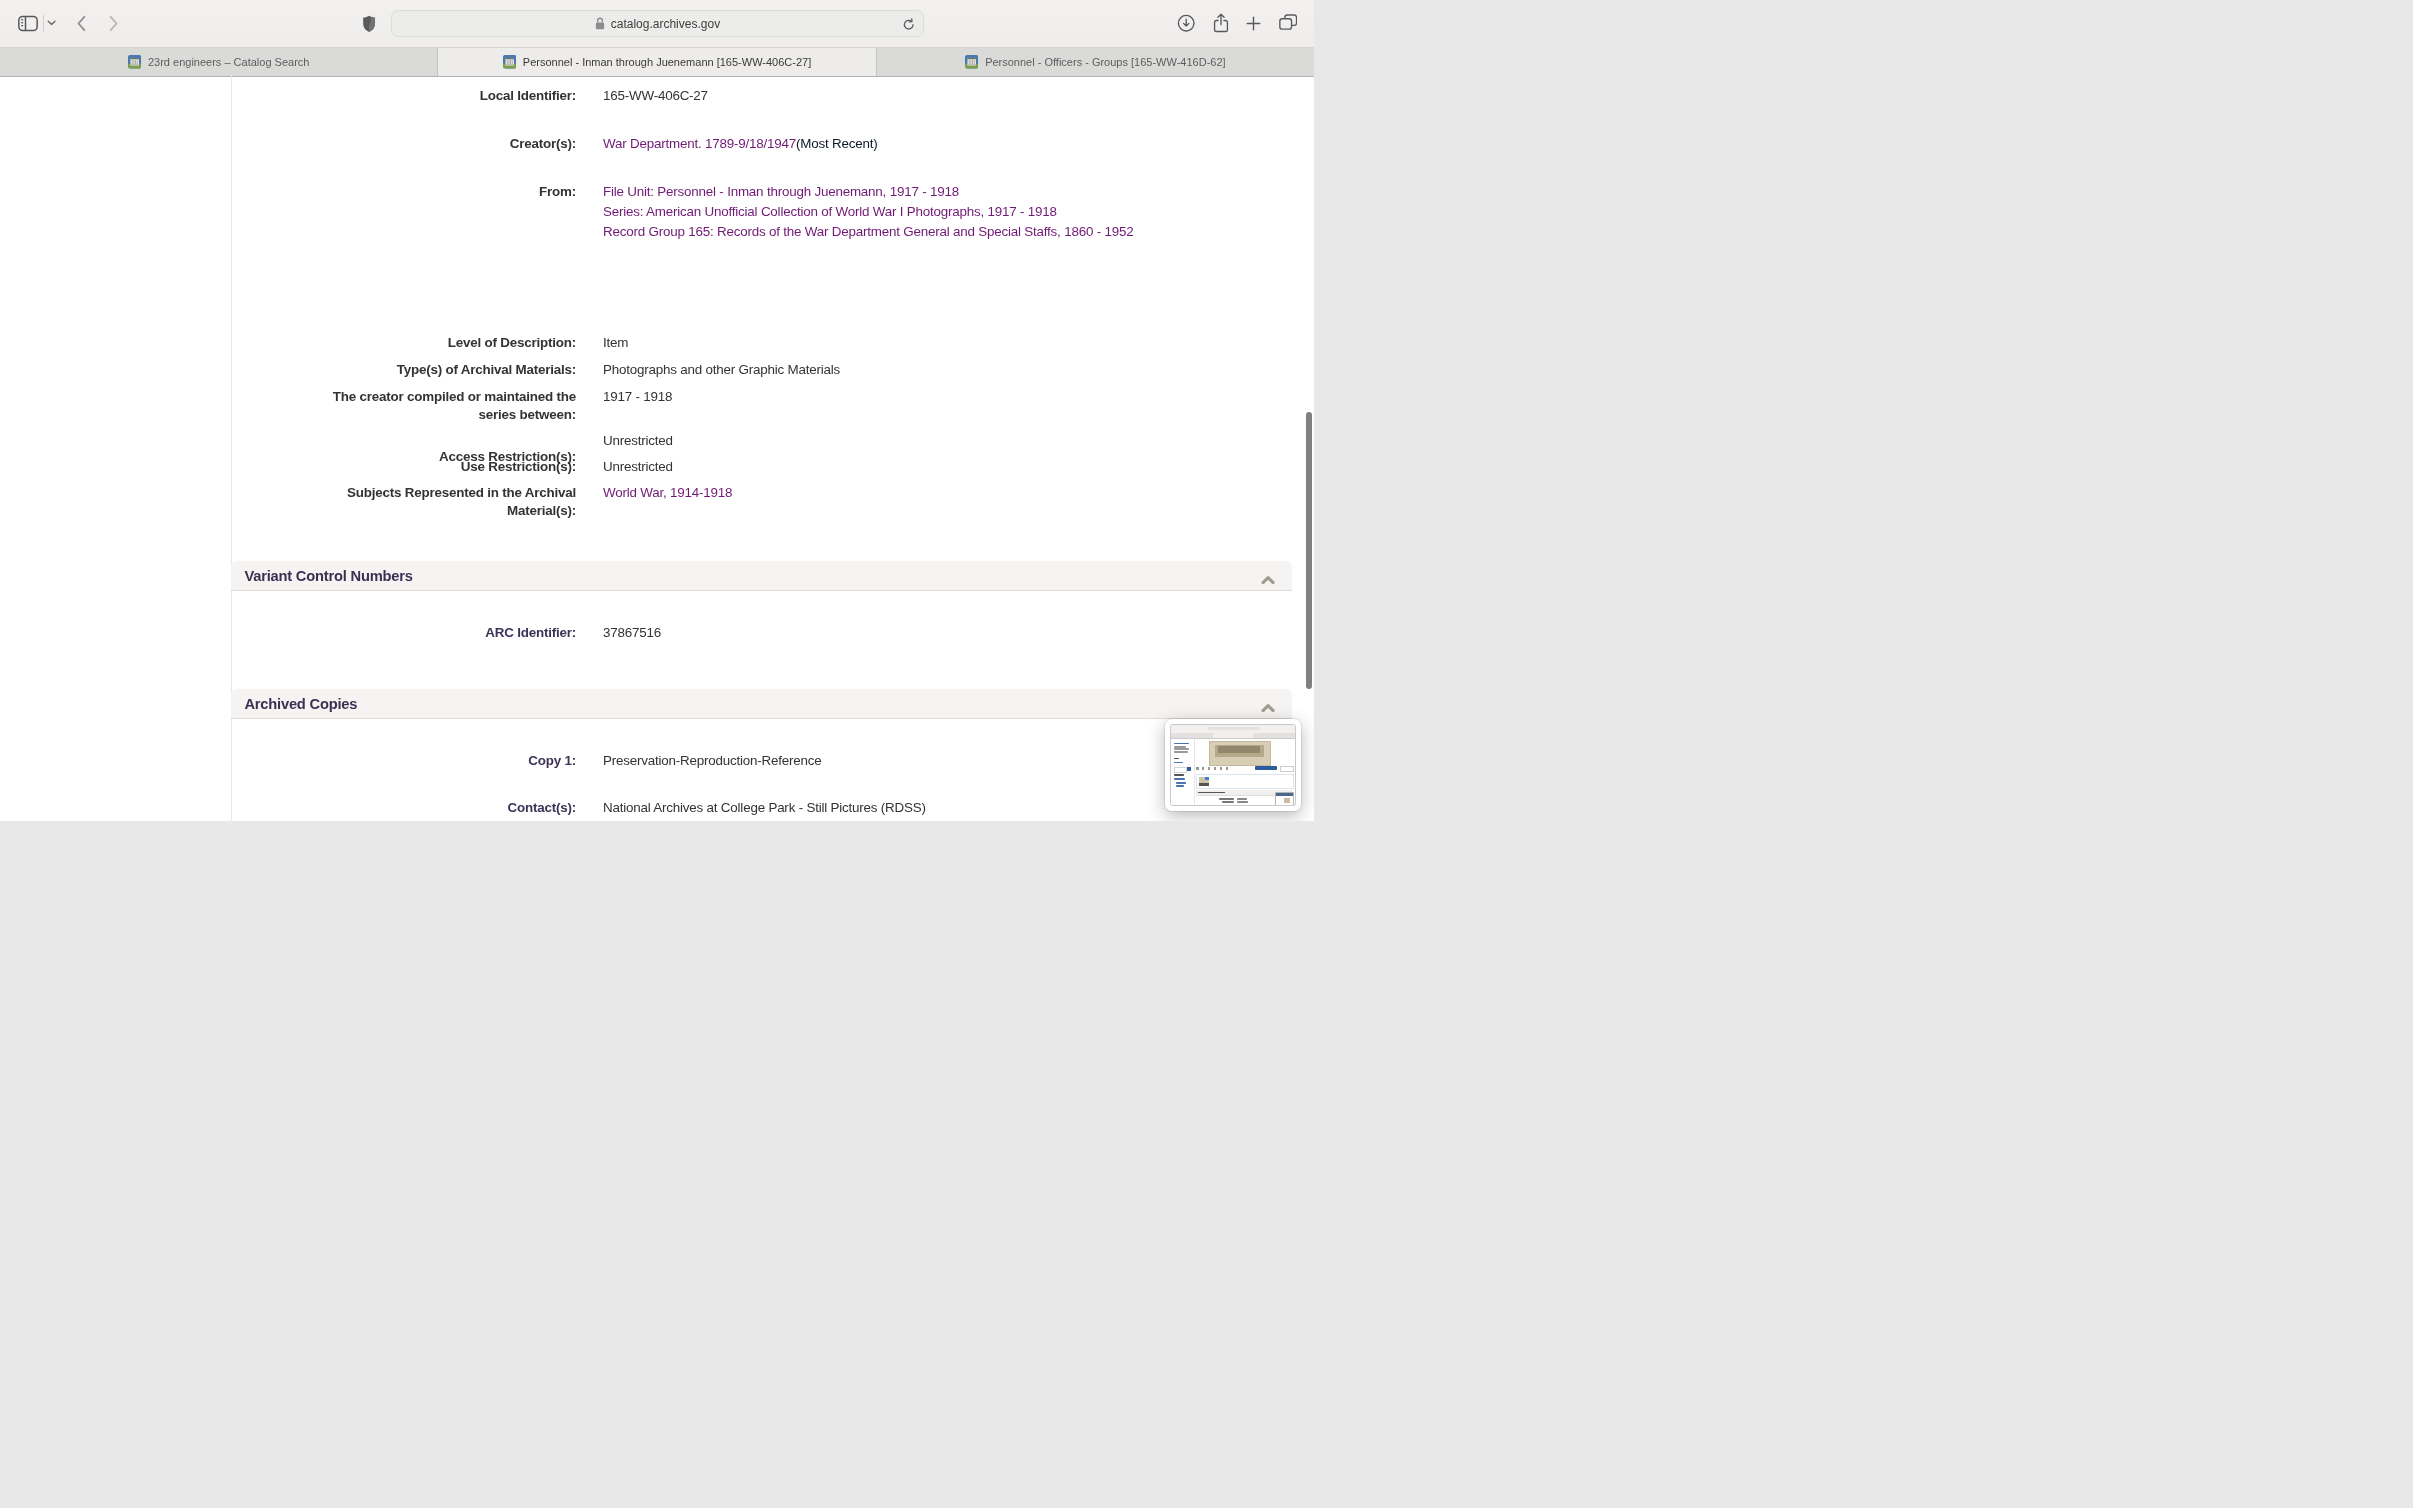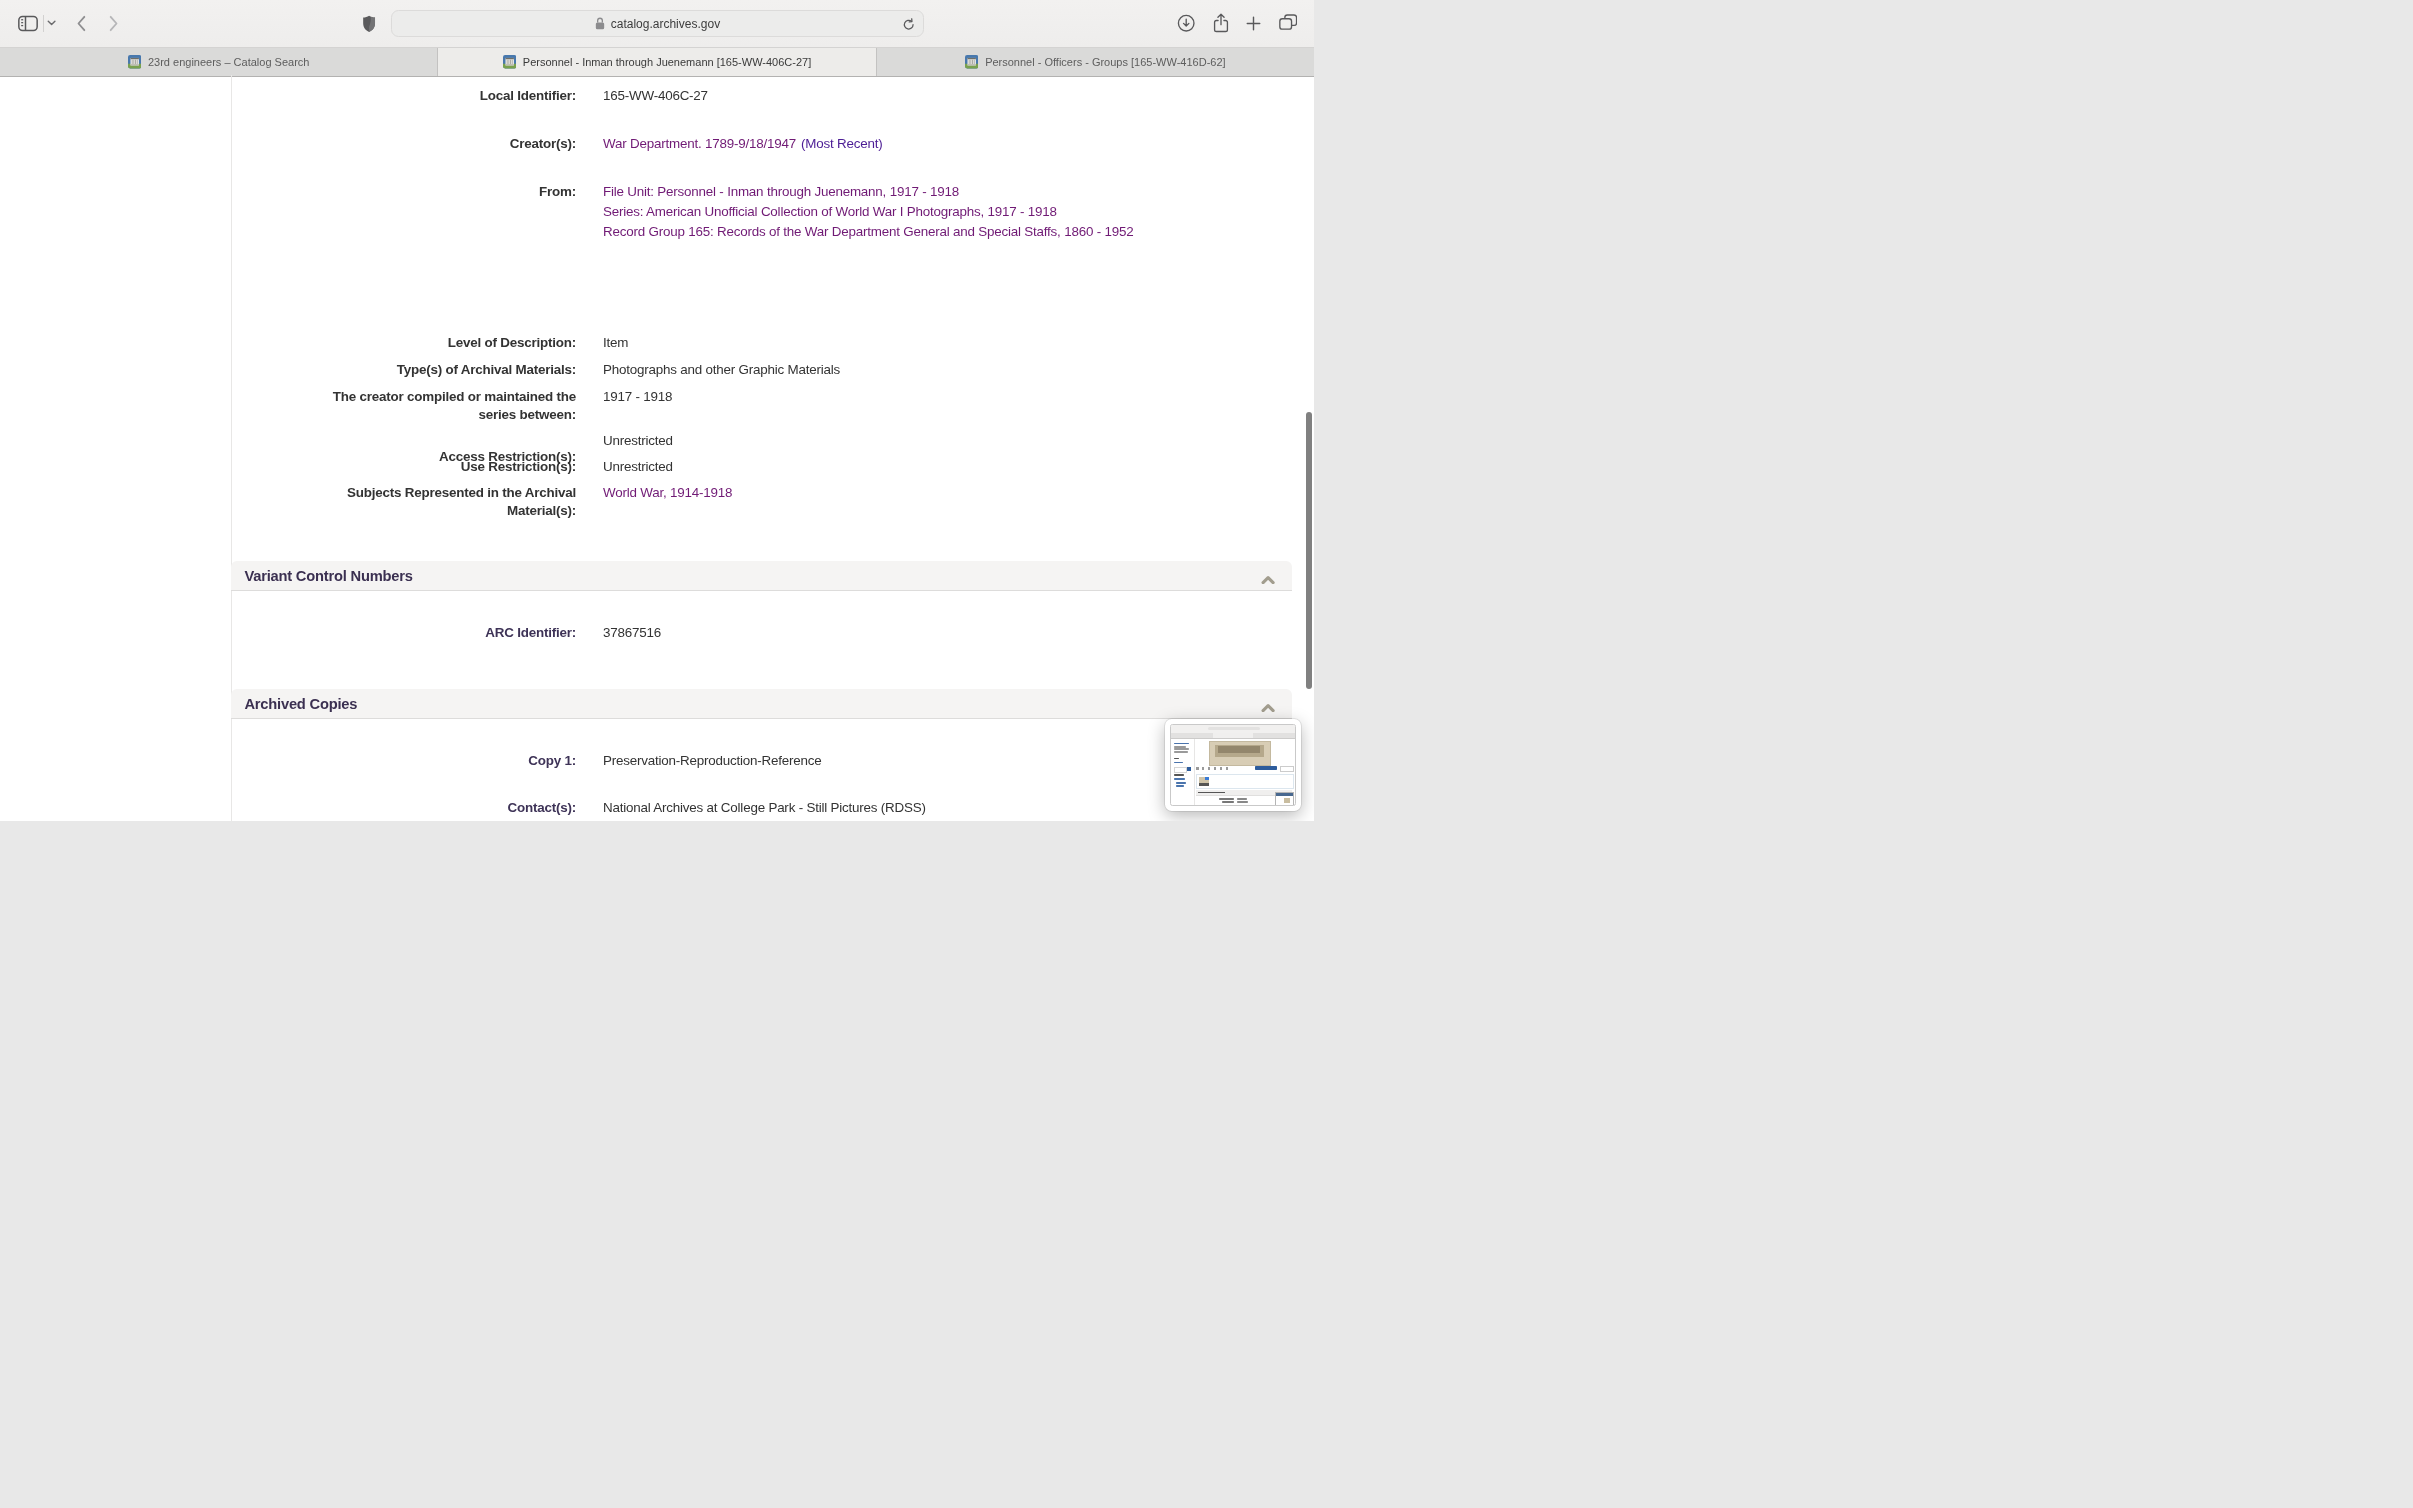--- a/index.html
+++ b/index.html
@@ -44,21 +44,21 @@
     font-weight:bold; font-size:13.4px; line-height:17.6px; color:#333333;
     letter-spacing:-0.2px;
   }
   .lbl.purple { color:#3e3357; }
   .val {
     position:absolute; left:603px; width:587px;
     font-size:13.4px; line-height:17.6px; color:#333333; letter-spacing:-0.2px;
   }
   a.link { color:#701a75; text-decoration:none; cursor:pointer; }
   .links a { display:block; line-height:20px; }
-  .suffix { margin-left:5px; color:#4c1d95; }
+  .suffix { color:#0f172a; }
   .secbar {
     position:absolute; left:231px; width:1061px; height:29px;
     background:#f5f4f3; border-bottom:0.8px solid #dddcdb;
     border-radius:5.9px 5.9px 0 0; display:flex; align-items:center; cursor:pointer;
   }
   .secbar .t {
     margin-left:13.4px; font-size:14.7px; font-weight:bold; color:#3b3051;
     letter-spacing:-0.2px;
   }
   .secbar .chev { position:absolute; right:17px; top:11px; }

